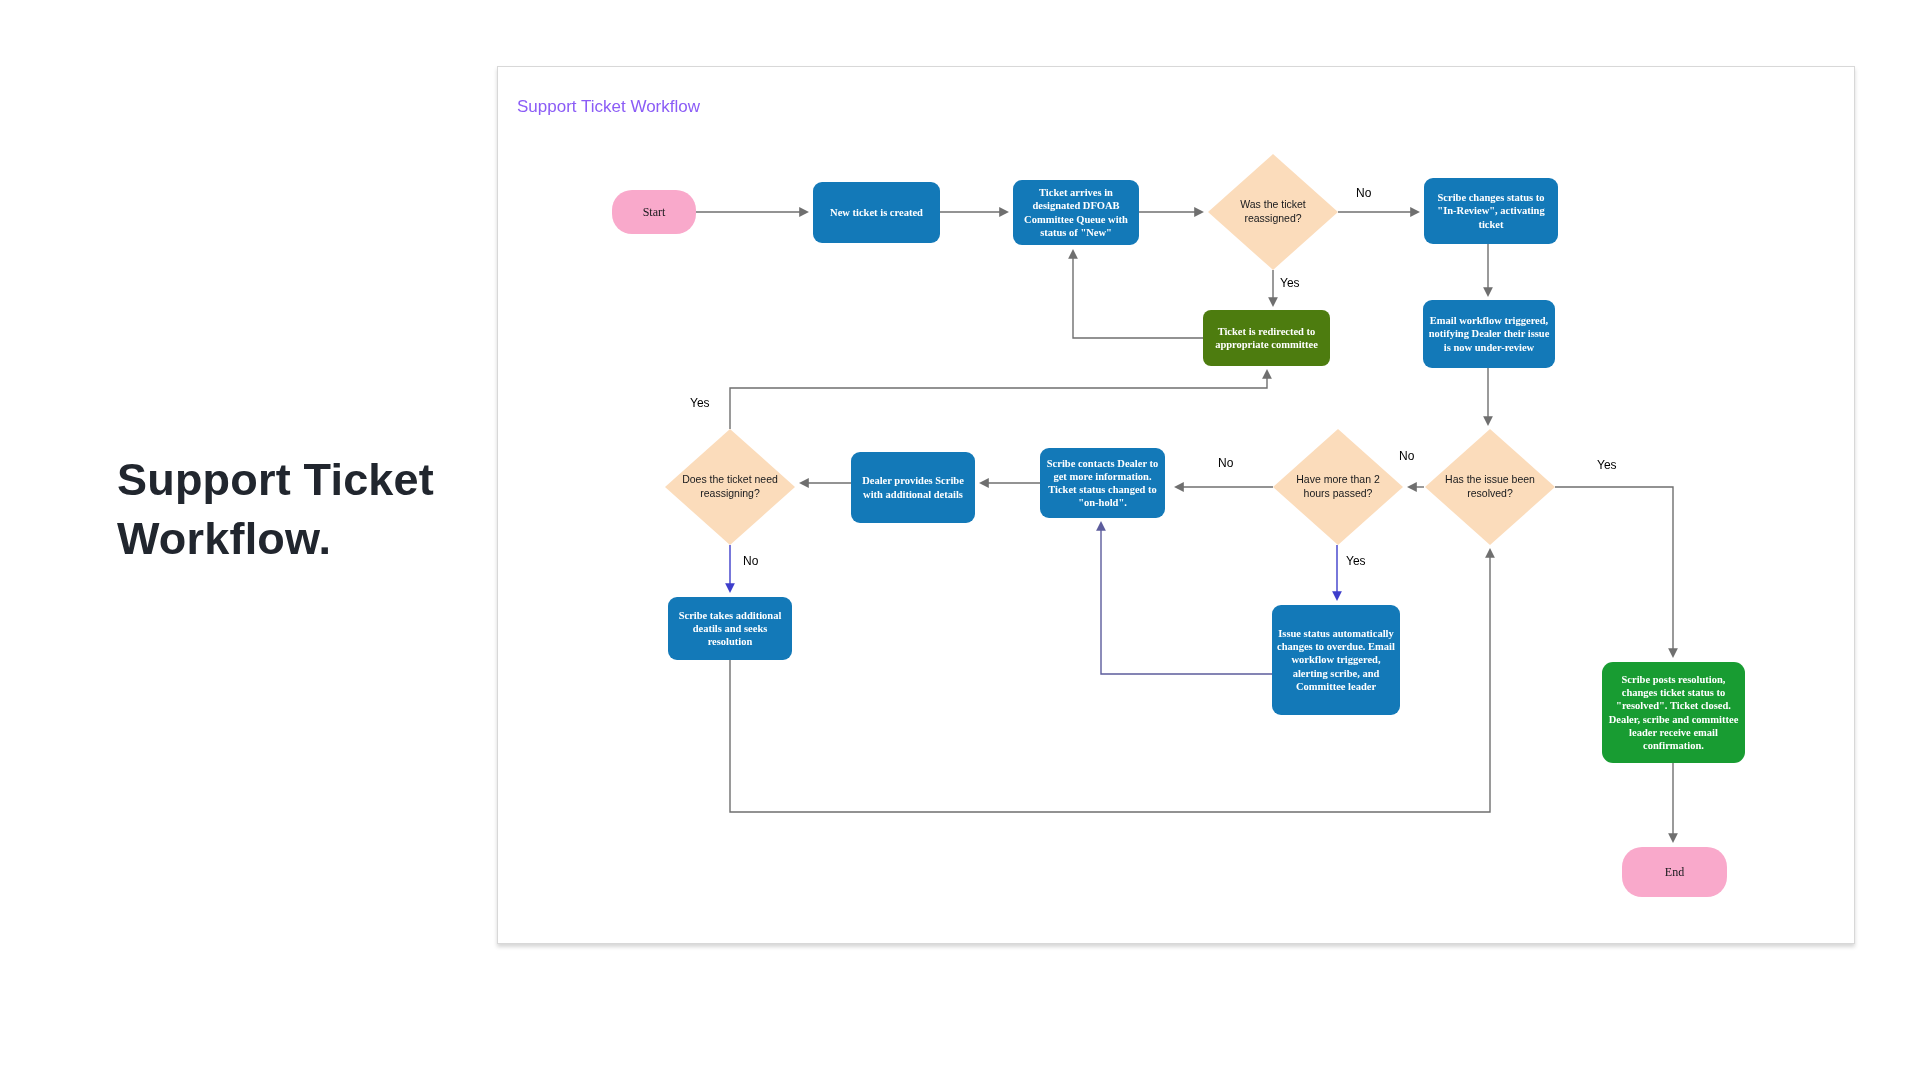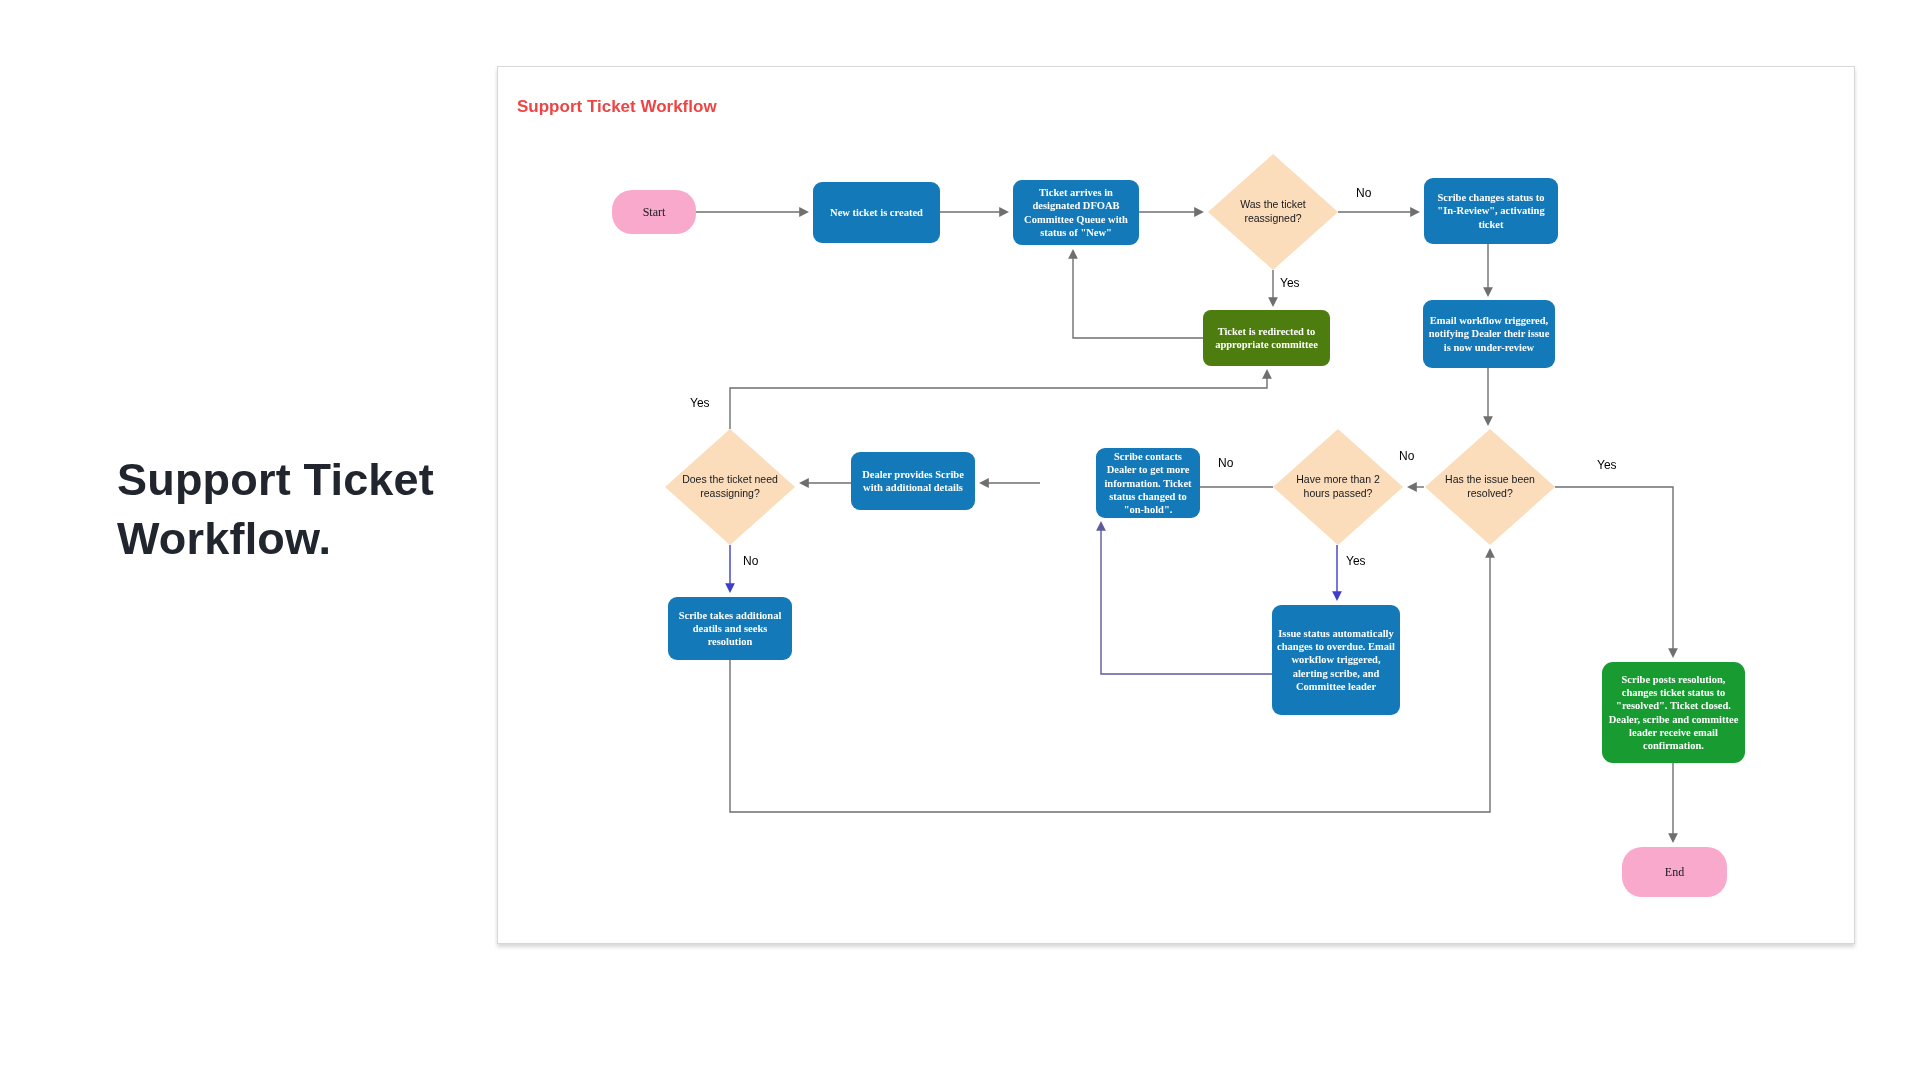--- a/index.html
+++ b/index.html
@@ -15,21 +15,21 @@
     letter-spacing:0.2px;
   }
   
   .canvas-panel{
     position:absolute;left:497px;top:66px;width:1358px;height:878px;
     background:#ffffff;border:1px solid #d8d8d8;box-sizing:border-box;
     box-shadow:0 3px 4px rgba(0,0,0,0.16);
   }
   .canvas-title{
     position:absolute;left:517px;top:97px;
-    font-size:17px;font-weight:700;color:#ef4444;z-index:3;
+    font-size:17px;font-weight:400;color:#8b5cf6;z-index:3;
   }
   svg.connectors{position:absolute;left:0;top:0;z-index:1;}
   
   .node{
     position:absolute;display:flex;align-items:center;justify-content:center;
     text-align:center;box-sizing:border-box;padding:4px 5px;border-radius:9px;
     font-size:10.5px;line-height:1.24;font-weight:600;color:#ffffff;z-index:2;font-family:Liberation Serif, serif;
   }
   .node.blue{background:#1379b8;}
   .node.black{background:#4d7c0f;border-radius:8px;}
@@ -122,25 +122,25 @@
 </div>
 
 <div class="diamond" style="left:1425px;top:429px;width:130px;height:116px">
   <span>Has the issue been resolved?</span>
 </div>
 
 <div class="diamond" style="left:1273px;top:429px;width:130px;height:116px">
   <span>Have more than 2 hours passed?</span>
 </div>
 
-<div class="node blue" style="left:1096px;top:448px;width:104px;height:70px">
+<div class="node blue" style="left:1040px;top:448px;width:125px;height:70px">
   <span>Scribe contacts Dealer to get more information. Ticket status changed to "on-hold".</span>
 </div>
 
-<div class="node blue" style="left:851px;top:452px;width:124px;height:58px">
+<div class="node blue" style="left:851px;top:452px;width:124px;height:71px">
   <span>Dealer provides Scribe with additional details</span>
 </div>
 
 <div class="diamond" style="left:665px;top:429px;width:130px;height:116px">
   <span>Does the ticket need reassigning?</span>
 </div>
 
 <div class="node blue" style="left:668px;top:597px;width:124px;height:63px">
   <span>Scribe takes additional deatils and seeks resolution</span>
 </div>

